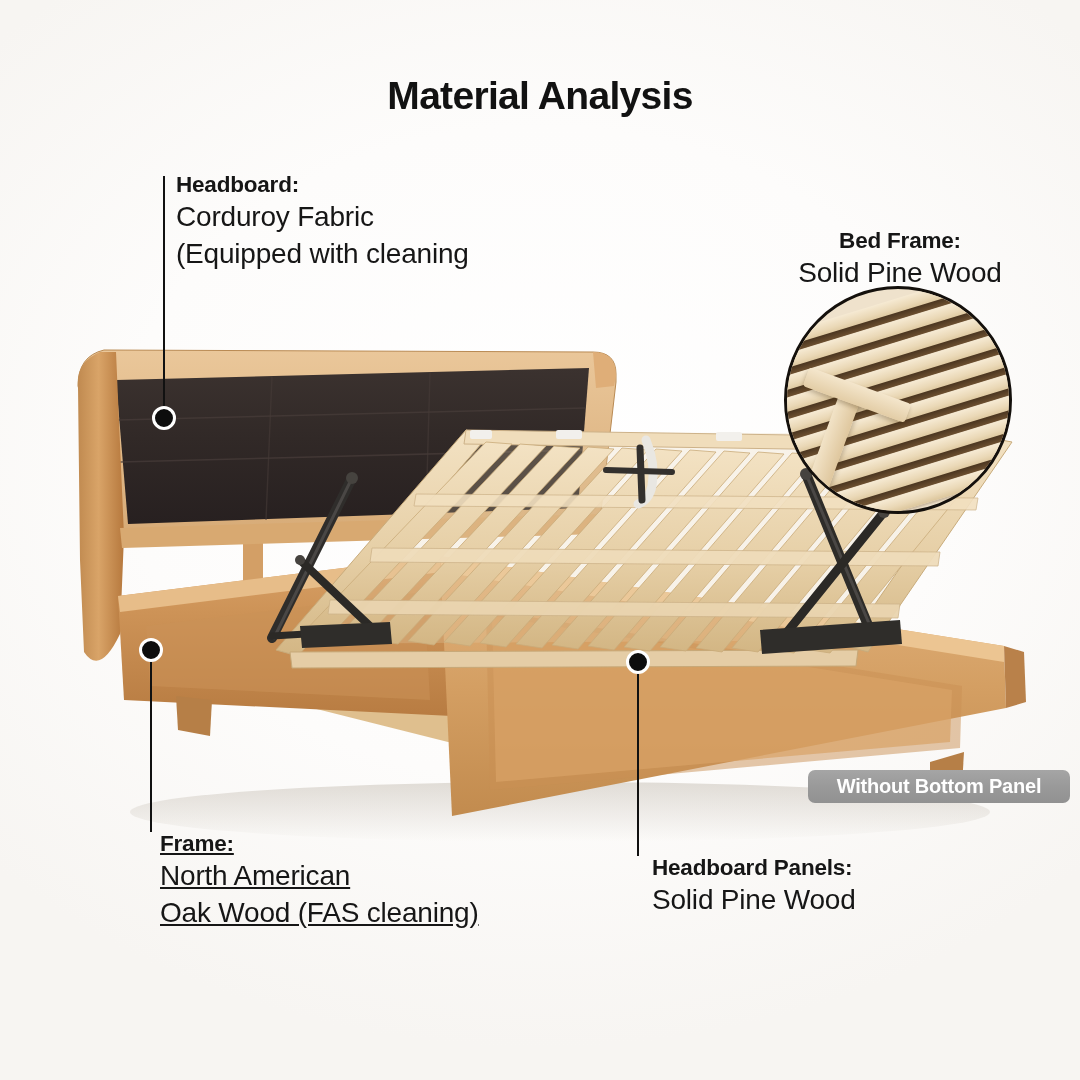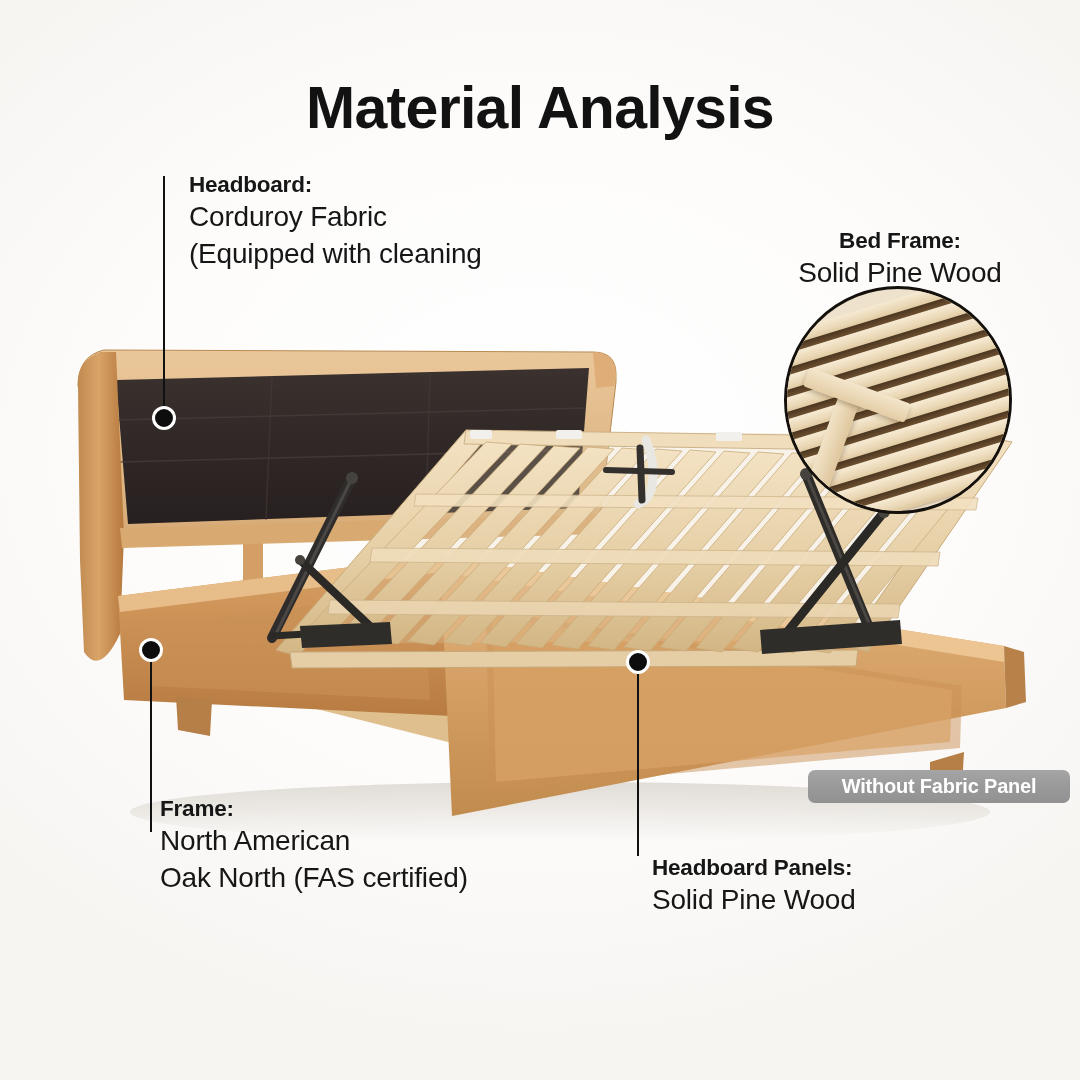--- a/index.html
+++ b/index.html
@@ -9,30 +9,30 @@
     background:#ffffff;
     overflow:hidden;
     position:relative;
   }
   #stage { position:absolute; inset:0; width:1080px; height:1080px;
     background:radial-gradient(ellipse 70% 55% at 50% 42%, #ffffff 0%, #fdfcfb 55%, #f7f5f2 100%); }
 
   
   .title {
     position:absolute; left:0; top:74px; width:1080px; text-align:center;
-    font-size:59px; font-weight:bold; color:#121212; letter-spacing:-0.7px;
+    font-size:39px; font-weight:bold; color:#121212; letter-spacing:-0.7px;
   }
 
   
   .anno { position:absolute; color:#161616; line-height:1.30; }
   .anno .hd { font-weight:bold; font-size:22.5px; letter-spacing:-0.2px; }
   .anno .bd { font-size:28px; letter-spacing:-0.2px; }
-  #anno-headboard { left:176px; top:170px;margin-left:13px; }
+  #anno-headboard { left:176px; top:170px; }
   #anno-bedslat   { left:760px; top:226px; width:280px; text-align:center; }
-  #anno-frame     { left:160px; top:794px; }
+  #anno-frame     { left:160px; top:829px;text-decoration:underline; }
   #anno-compart   { left:652px; top:853px; }
 
   
   .lead { position:absolute; background:#111; }
   .lead.v { width:2.4px; }
   .dot { position:absolute; width:24px; height:24px; border-radius:50%;
     background:#0d0d0d; border:3.5px solid #ffffff; }
 
   
   .badge {
@@ -281,23 +281,23 @@
   </div>
 
   <div class="anno" id="anno-bedslat">
     <div class="hd">Bed Frame:</div>
     <div class="bd">Solid Pine Wood</div>
   </div>
 
   <div class="anno" id="anno-frame">
     <div class="hd">Frame:</div>
     <div class="bd">North American</div>
-    <div class="bd">Oak North (FAS certified)</div>
+    <div class="bd">Oak Wood (FAS cleaning)</div>
   </div>
 
   <div class="anno" id="anno-compart">
     <div class="hd">Headboard Panels:</div>
     <div class="bd">Solid Pine Wood</div>
   </div>
 
-  <div class="badge">Without Fabric Panel</div>
+  <div class="badge">Without Bottom Panel</div>
 
 </div>
 
 </body></html>

